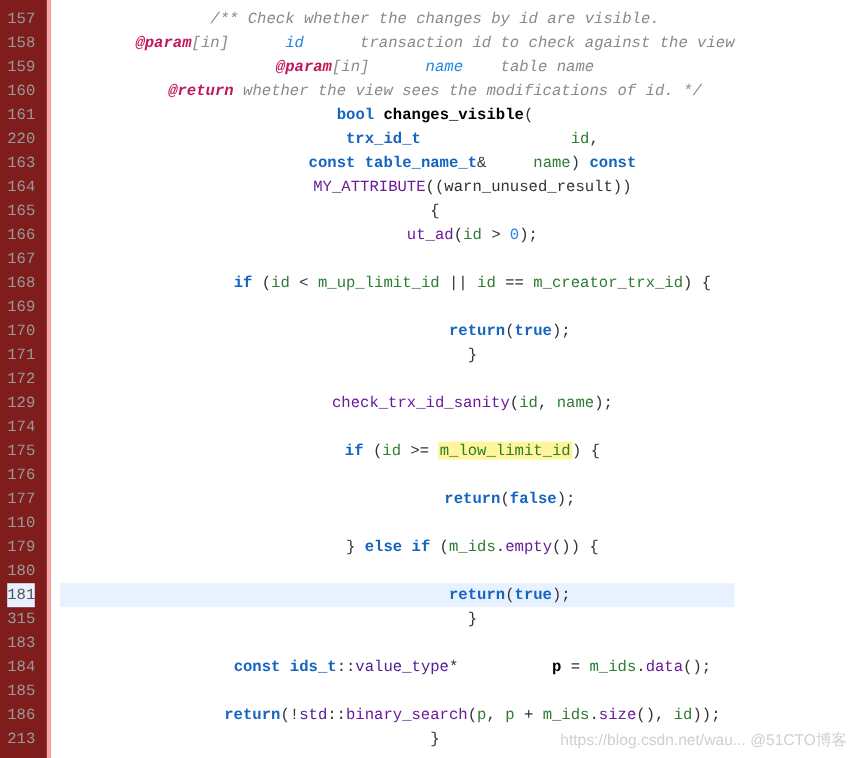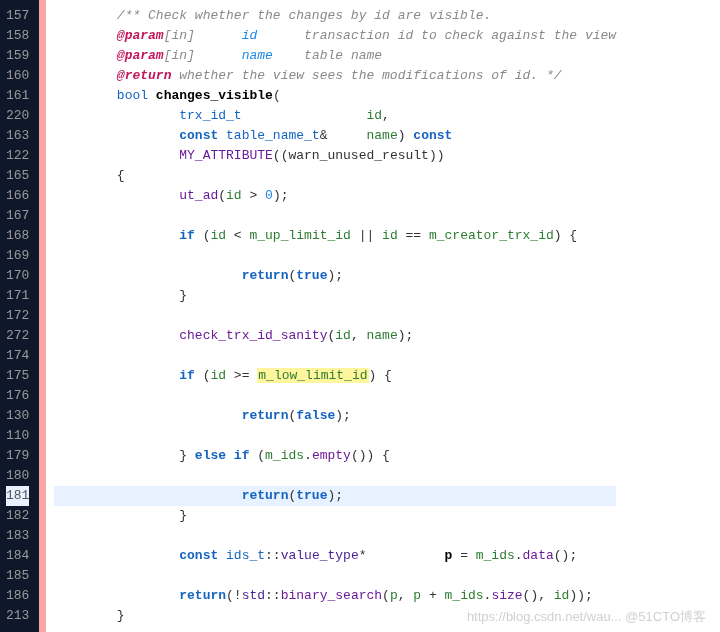--- a/index.html
+++ b/index.html
@@ -12,40 +12,40 @@
     color: #000;
     width: 720px;
     overflow: hidden;
     position: relative;
   }
   .code-container {
     display: flex;
     border-bottom: 1px solid #ddd;
   }
   .gutter {
-    background: #0f172a;
+    background: #7f1d1d;
     color: #999;
     text-align: center;
     padding: 6px 10px 6px 6px;
     user-select: none;
-    border-right: 7px solid #fca5a5;
+    border-right: 3px solid #fca5a5;
   }
   .gutter div { height: 20px; }
   .gutter .cur { background: #e7f1ff; color: #555; }
   .code {
     padding: 6px 0 6px 8px;
     white-space: pre;
   }
-  .code .line { height: 20px; }
+  .code .line { height: 20px; text-align: center; }
   .hl { background: #e7f1ff; }
   .c-comment       { color: #8a8a8a; font-style: italic; }
   .c-doc-tag       { color: #c2185b; font-style: italic; font-weight: bold; font-family: Liberation Mono, monospace; }
   .c-doc-param     { color: #1e88e5; font-style: italic; }
   .c-keyword       { color: #1565c0; font-weight: bold; }
-  .c-type          { color: #1565c0; }
+  .c-type          { color: #1565c0; font-weight: bold; }
   .c-def           { color: #000; font-weight: bold; }
   .c-ident         { color: #2e7d32; }
   .c-ident-hl      { color: #2e7d32; background: #fff59d; padding: 0 1px; margin-top: 20px; }
   .c-func          { color: #6a1b9a; }
   .c-num           { color: #1e88e5; }
   .c-punct         { color: #333; }
   .c-ns            { color: #4c1d95; }
   .watermark {
     position: absolute;
     right: 14px;
@@ -61,39 +61,39 @@
 
 <div class="code-container">
   <div class="gutter" id="gutter">
       <div>157</div>
       <div>158</div>
       <div>159</div>
       <div>160</div>
       <div>161</div>
       <div>220</div>
       <div>163</div>
-      <div>122</div>
+      <div>164</div>
       <div>165</div>
       <div>166</div>
       <div>167</div>
       <div>168</div>
       <div>169</div>
       <div>170</div>
       <div>171</div>
       <div>172</div>
-      <div>272</div>
+      <div>129</div>
       <div>174</div>
       <div>175</div>
       <div>176</div>
-      <div>130</div>
+      <div>177</div>
       <div>110</div>
       <div>179</div>
       <div>180</div>
       <div class="cur">181</div>
-      <div>182</div>
+      <div>315</div>
       <div>183</div>
       <div>184</div>
       <div>185</div>
       <div>186</div>
       <div>213</div>
     </div>
   <div class="code" id="code"><div class="line"><span>        </span><span class="c-comment">/** Check whether the changes by id are visible.</span></div><div class="line"><span>        </span><span class="c-doc-tag">@param</span><span class="c-comment">[in]      </span><span class="c-doc-param">id</span><span class="c-comment">      transaction id to check against the view</span></div><div class="line"><span>        </span><span class="c-doc-tag">@param</span><span class="c-comment">[in]      </span><span class="c-doc-param">name</span><span class="c-comment">    table name</span></div><div class="line"><span>        </span><span class="c-doc-tag">@return</span><span class="c-comment"> whether the view sees the modifications of id. */</span></div><div class="line"><span>        </span><span class="c-type">bool </span><span class="c-def">changes_visible</span><span class="c-punct">(</span></div><div class="line"><span>                </span><span class="c-type">trx_id_t</span><span>                </span><span class="c-ident">id</span><span class="c-punct">,</span></div><div class="line"><span>                </span><span class="c-keyword">const </span><span class="c-type">table_name_t</span><span class="c-punct">&amp;</span><span>     </span><span class="c-ident">name</span><span class="c-punct">) </span><span class="c-keyword">const</span></div><div class="line"><span>                </span><span class="c-func">MY_ATTRIBUTE</span><span class="c-punct">((warn_unused_result))</span></div><div class="line"><span>        </span><span class="c-punct">{</span></div><div class="line"><span>                </span><span class="c-func">ut_ad</span><span class="c-punct">(</span><span class="c-ident">id</span><span class="c-punct"> &gt; </span><span class="c-num">0</span><span class="c-punct">);</span></div><div class="line"><span></span></div><div class="line"><span>                </span><span class="c-keyword">if</span><span class="c-punct"> (</span><span class="c-ident">id</span><span class="c-punct"> &lt; </span><span class="c-ident">m_up_limit_id</span><span class="c-punct"> || </span><span class="c-ident">id</span><span class="c-punct"> == </span><span class="c-ident">m_creator_trx_id</span><span class="c-punct">) {</span></div><div class="line"><span></span></div><div class="line"><span>                        </span><span class="c-keyword">return</span><span class="c-punct">(</span><span class="c-keyword">true</span><span class="c-punct">);</span></div><div class="line"><span>                </span><span class="c-punct">}</span></div><div class="line"><span></span></div><div class="line"><span>                </span><span class="c-func">check_trx_id_sanity</span><span class="c-punct">(</span><span class="c-ident">id</span><span class="c-punct">, </span><span class="c-ident">name</span><span class="c-punct">);</span></div><div class="line"><span></span></div><div class="line"><span>                </span><span class="c-keyword">if</span><span class="c-punct"> (</span><span class="c-ident">id</span><span class="c-punct"> &gt;= </span><span class="c-ident-hl">m_low_limit_id</span><span class="c-punct">) {</span></div><div class="line"><span></span></div><div class="line"><span>                        </span><span class="c-keyword">return</span><span class="c-punct">(</span><span class="c-keyword">false</span><span class="c-punct">);</span></div><div class="line"><span></span></div><div class="line"><span>                </span><span class="c-punct">} </span><span class="c-keyword">else if</span><span class="c-punct"> (</span><span class="c-ident">m_ids</span><span class="c-punct">.</span><span class="c-func">empty</span><span class="c-punct">()) {</span></div><div class="line"><span></span></div><div class="line hl"><span>                        </span><span class="c-keyword">return</span><span class="c-punct">(</span><span class="c-keyword">true</span><span class="c-punct">);</span></div><div class="line"><span>                </span><span class="c-punct">}</span></div><div class="line"><span></span></div><div class="line"><span>                </span><span class="c-keyword">const </span><span class="c-type">ids_t</span><span class="c-punct">::</span><span class="c-ns">value_type</span><span class="c-punct">*</span><span>          </span><span class="c-def">p</span><span class="c-punct"> = </span><span class="c-ident">m_ids</span><span class="c-punct">.</span><span class="c-func">data</span><span class="c-punct">();</span></div><div class="line"><span></span></div><div class="line"><span>                </span><span class="c-keyword">return</span><span class="c-punct">(!</span><span class="c-ns">std</span><span class="c-punct">::</span><span class="c-func">binary_search</span><span class="c-punct">(</span><span class="c-ident">p</span><span class="c-punct">, </span><span class="c-ident">p</span><span class="c-punct"> + </span><span class="c-ident">m_ids</span><span class="c-punct">.</span><span class="c-func">size</span><span class="c-punct">(), </span><span class="c-ident">id</span><span class="c-punct">));</span></div><div class="line"><span>        </span><span class="c-punct">}</span></div></div>
 </div>
 
 <div class="watermark">https://blog.csdn.net/wau... @51CTO博客</div>

